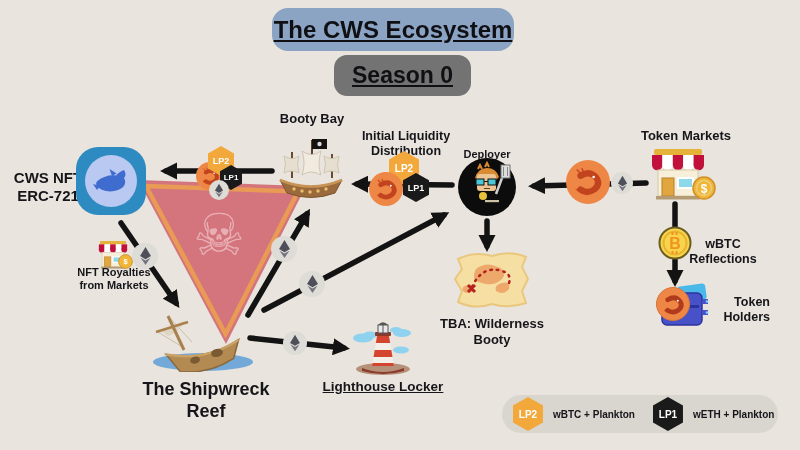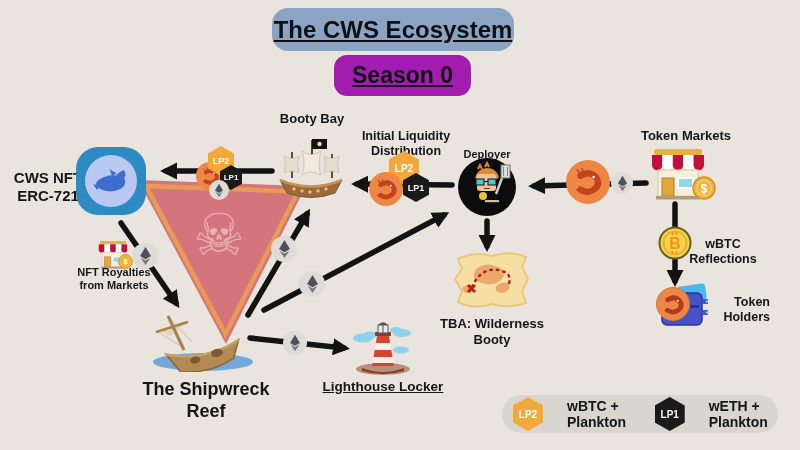--- a/index.html
+++ b/index.html
@@ -6,33 +6,33 @@
   .stage{
     position:relative; width:800px; height:450px; overflow:hidden;
     background:#e9e4dd;
     font-family:"Liberation Sans","DejaVu Sans",sans-serif;
     color:#15151a;
   }
   .abs{position:absolute;}
   .lbl{font-weight:700; text-align:center; line-height:1.22; color:#15151a;}
   .pillbox{display:flex; align-items:center; justify-content:center; font-weight:700; color:#101014;text-decoration:underline;}
   .title-box{left:272px; top:8px; width:242px; height:43px; background:#8ba4c4; border-radius:16px; font-size:24px;}
-  .season-box{left:334px; top:55px; width:137px; height:41px; background:#a21caf; border-radius:13px; font-size:23px;}
+  .season-box{left:334px; top:55px; width:137px; height:41px; background:#737373; border-radius:13px; font-size:23px;}
   .hex{clip-path:polygon(50% 0%,100% 25%,100% 75%,50% 100%,0% 75%,0% 25%);
        display:flex; align-items:center; justify-content:center;
        color:#fff; font-weight:700;}
   .hex.orange{background:#f3a83c;}
   .hex.black{background:#1a1a1a;}
   .circ{border-radius:50%; display:flex; align-items:center; justify-content:center;}
   .ethc{background:#dedcd6;}
   .shrimpc{background:#ee8745;}
   .skull{font-family:"DejaVu Sans",sans-serif; color:#e8b0b5; font-size:58px; line-height:1; text-align:center;}
   .legend-pill{left:502px; top:395px; width:276px; height:38px; background:#d9d6d0; border-radius:19px;
        display:flex; align-items:center; padding:0 0 0 11px; box-sizing:border-box;}
-  .legend-text{font-weight:700; font-size:14px; margin-left:24px; color:#15151a;}
+  .legend-text{font-weight:700; font-size:10px; margin-left:10px; color:#15151a;}
   svg{display:block;}
 </style>
 </head>
 <body>
 
 <div class="stage">
 
   <svg class="abs" style="left:0;top:0;" width="800" height="450" viewBox="0 0 800 450">
     <defs>
       <marker id="ah" viewBox="0 0 10 10" refX="6.5" refY="5" markerWidth="3.1" markerHeight="3.1" orient="auto">

